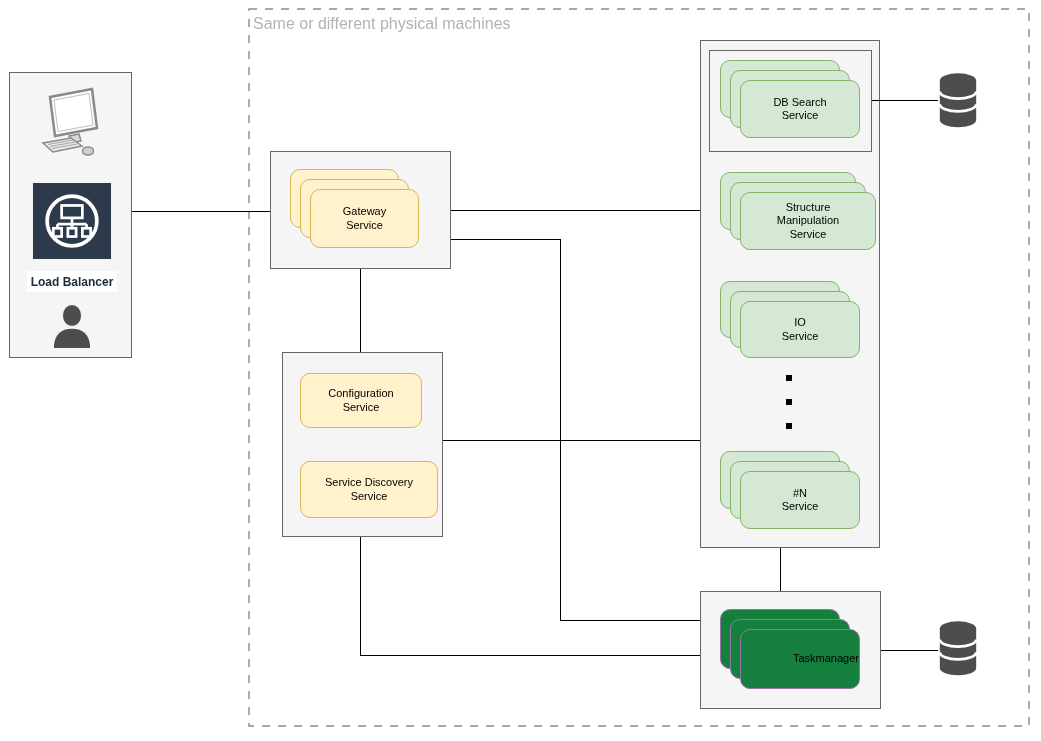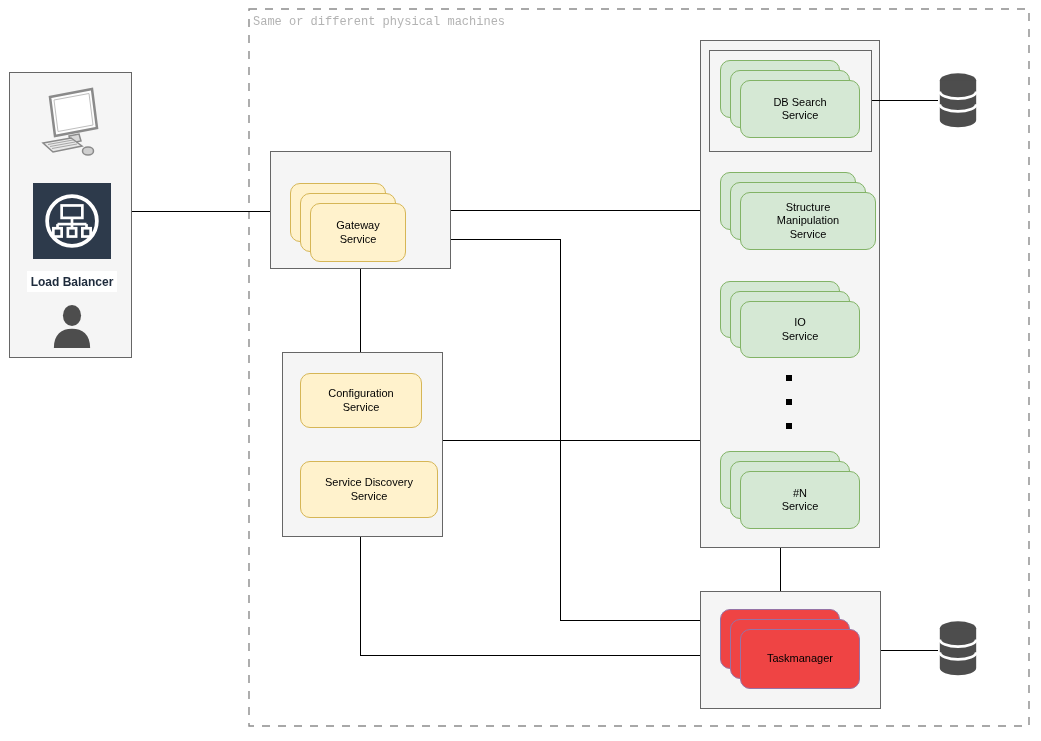--- a/index.html
+++ b/index.html
@@ -10,35 +10,35 @@
   
   .container{
     position:absolute;background:#F5F5F5;border:1px solid #666;box-sizing:border-box;
   }
   .subframe{
     position:absolute;border:1px solid #666;box-sizing:border-box;background:transparent;
   }
   
   #boundary{position:absolute;left:248px;top:8px;width:782px;height:719px;}
   #boundary-label{
-    position:absolute;left:253px;top:15px;font-size:12px;color:#B3B3B3;white-space:nowrap;font-family:Liberation Mono, monospace;
+    position:absolute;left:253px;top:15px;font-size:16px;color:#B3B3B3;white-space:nowrap;
   }
   
   .stack{position:absolute;}
   .card{
     position:absolute;border-radius:10px;border:1px solid;box-sizing:border-box;
     width:100%;height:100%;
   }
   .ghost2{left:-20px;top:-20px;}
   .ghost1{left:-10px;top:-10px;}
   .front{left:0;top:0;display:flex;align-items:center;justify-content:center;text-align:center;}
   .card-label{font-size:11px;line-height:1.2;white-space:pre-line;color:#000;}
   .yellow .card{background:#FFF2CC;border-color:#D6B656;}
   .green  .card{background:#D5E8D4;border-color:#82B366;}
-  .purple .card{background:#ef4444;border-color:#9673A6;}
+  .purple .card{background:#15803d;border-color:#9673A6;justify-content:flex-end;}
   
   .single{
     position:absolute;border-radius:10px;border:1px solid #D6B656;background:#FFF2CC;
     box-sizing:border-box;display:flex;align-items:center;justify-content:center;text-align:center;
   }
   
   .conn{position:absolute;background:#000;}
   .h{height:1px;}
   .v{width:1px;}
   
@@ -93,21 +93,21 @@
     </div>
     <div id="lb-label">Load Balancer</div>
 
     <svg class="icon" style="left:41px;top:230px;" width="42" height="46" viewBox="0 0 44 46">
       <ellipse cx="22" cy="12" rx="9.5" ry="11" fill="#4D4D4D"></ellipse>
       <path d="M3 46 C3 32 11 26 22 26 C33 26 41 32 41 46 Z" fill="#4D4D4D"></path>
     </svg>
   </div>
 
   <div class="container" style="left:270px;top:151px;width:181px;height:118px;"></div>
-  <div class="stack yellow" style="left:310px;top:203px;width:96px;height:59px;">
+  <div class="stack yellow" style="left:310px;top:189px;width:109px;height:59px;">
     <div class="card ghost2"></div>
     <div class="card ghost1"></div>
     <div class="card front">
       <span class="card-label">Gateway
 Service</span>
     </div>
   </div>
 
   <div class="container" style="left:282px;top:352px;width:161px;height:185px;"></div>
   <div class="single" style="left:300px;top:373px;width:122px;height:55px;">

